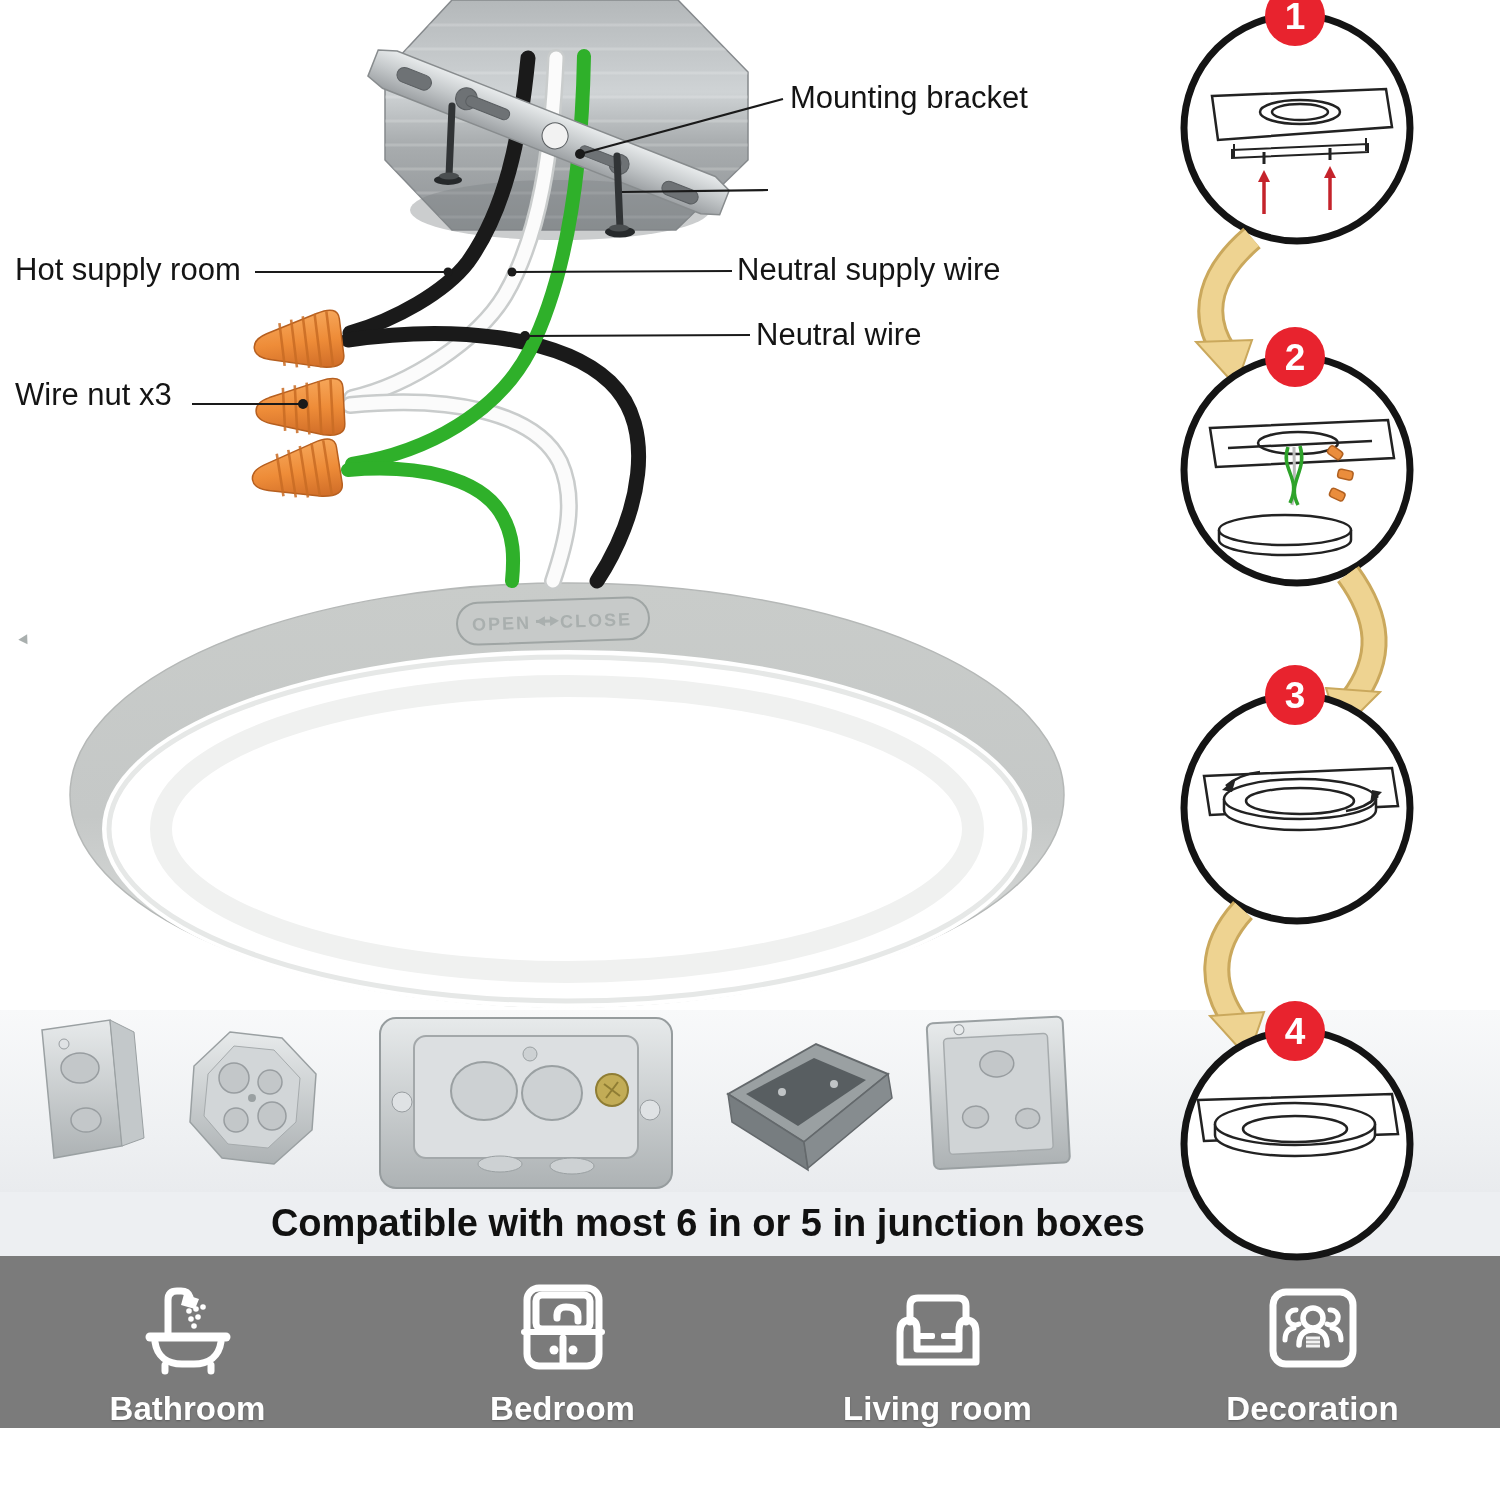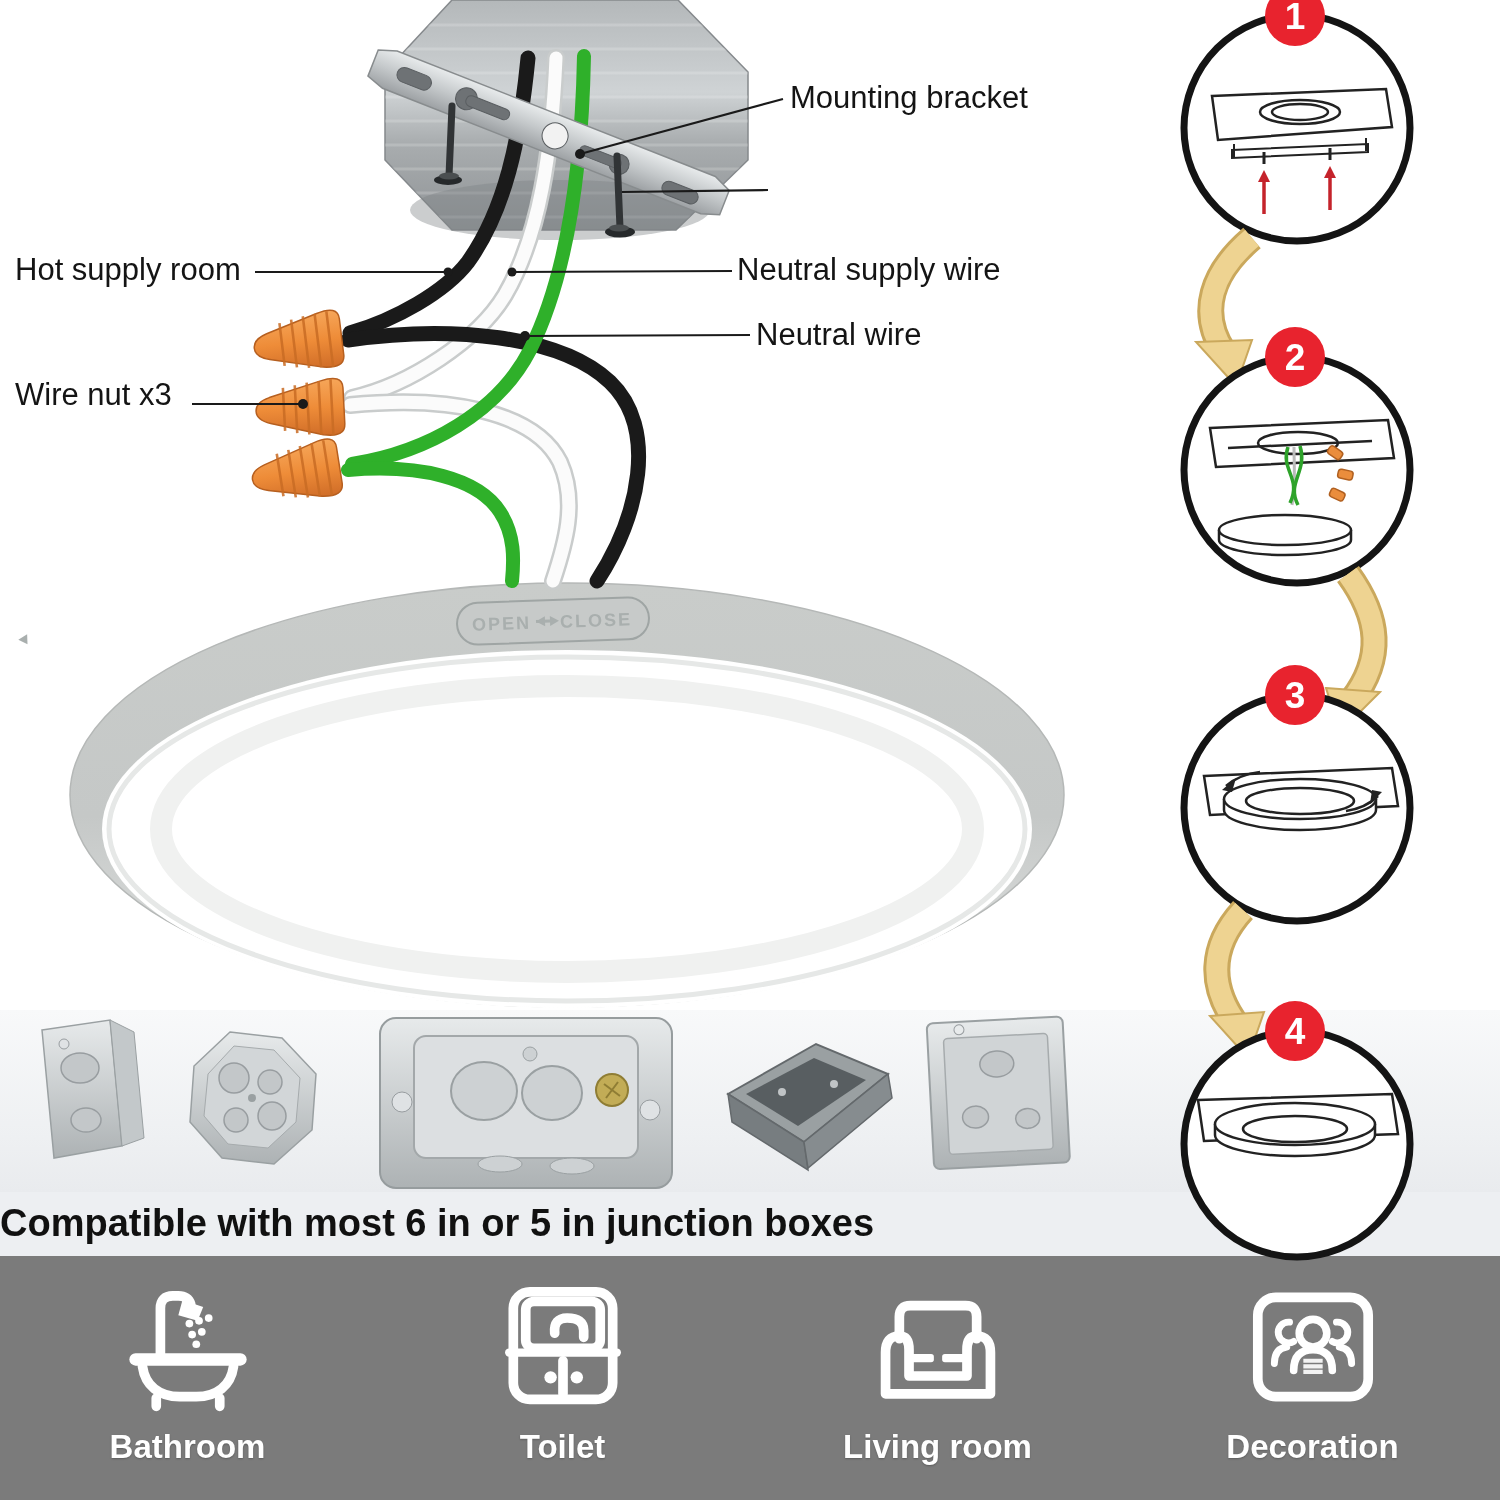--- a/index.html
+++ b/index.html
@@ -2,31 +2,31 @@
 <html><head>
 <meta charset="utf-8">
 <style>
   html,body{margin:0;padding:0;background:#ffffff;}
   .stage{position:relative;width:1500px;height:1500px;overflow:hidden;background:#ffffff;
          font-family:"Liberation Sans",sans-serif;}
   
   .band-strip{position:absolute;left:0;top:1010px;width:1500px;height:182px;z-index:0;
               background:linear-gradient(180deg,#f8f9fa 0%,#eef0f2 70%,#e9ebee 100%);}
   .band-caption{position:absolute;left:0;top:1192px;width:1500px;height:64px;z-index:0;background:#edeff2;}
-  .bottom-bar{position:absolute;left:0;top:1256px;width:1500px;height:244px;z-index:1;background:#7b7b7b;
+  .bottom-bar{position:absolute;left:0;top:1256px;width:1500px;height:172px;z-index:1;background:#7b7b7b;
               display:flex;flex-direction:row;}
   .room{flex:1 1 0;display:flex;flex-direction:column;align-items:center;padding-top:22px;}
   .room svg{height:138px;width:160px;}
   .room-label{color:#ffffff;font-size:33px;font-weight:700;margin-top:12px;white-space:nowrap;
               text-shadow:0 1px 2px rgba(0,0,0,.25);}
   
   .main-svg{position:absolute;left:0;top:0;width:1500px;height:1500px;z-index:2;}
   
   .wire-label{position:absolute;z-index:5;font-weight:400;font-size:31px;color:#141414;white-space:nowrap;}
-  .caption{position:absolute;z-index:5;left:0;top:1202px;width:1145px;text-align:left;
+  .caption{position:absolute;z-index:5;left:0;top:1202px;width:1145px;text-align:right;
            font-weight:700;font-size:38px;color:#111111;letter-spacing:0px;}
   .badge-text{font-size:37px;font-weight:700;fill:#ffffff;text-anchor:middle;
               font-family:"Liberation Sans",sans-serif;}
   .pill-text{font-size:18px;font-weight:700;fill:#a9afae;letter-spacing:2px;
              font-family:"Liberation Sans",sans-serif;}
 </style>
 </head>
 <body>
 
 <div class="stage">
@@ -62,21 +62,21 @@
           <rect x="23" y="17" width="54" height="34" rx="6"></rect>
           <path d="M44,40 q-1,-11 9,-11 q12,0 12,9 v5"></path>
           <path d="M11,54 h78" stroke-width="6"></path>
           <path d="M50,60 v24"></path>
         </g>
         <g fill="#ffffff" stroke="none">
           <circle cx="41" cy="72" r="4.5"></circle>
             <circle cx="60" cy="72" r="4.5"></circle>
         </g>
       </svg>
-      <div class="room-label">Toilet</div>
+      <div class="room-label">Bedroom</div>
     </div>
     <div class="room">
       <svg viewBox="0 0 100 100">
         <g fill="none" stroke="#ffffff" stroke-width="7" stroke-linecap="round" stroke-linejoin="round">
           <path d="M22,44 v-16 q0,-8 8,-8 h40 q8,0 8,8 v16"></path>
           <path d="M12,84 v-30 q0,-12 10,-12 q7,0 7,10 v19 h42 v-19 q0,-10 7,-10 q10,0 10,12 v30 z"></path>
         </g>
         <g fill="#ffffff" stroke="none">
           <rect x="30" y="55" width="17" height="6" rx="2"></rect>
           <rect x="53" y="55" width="17" height="6" rx="2"></rect>

